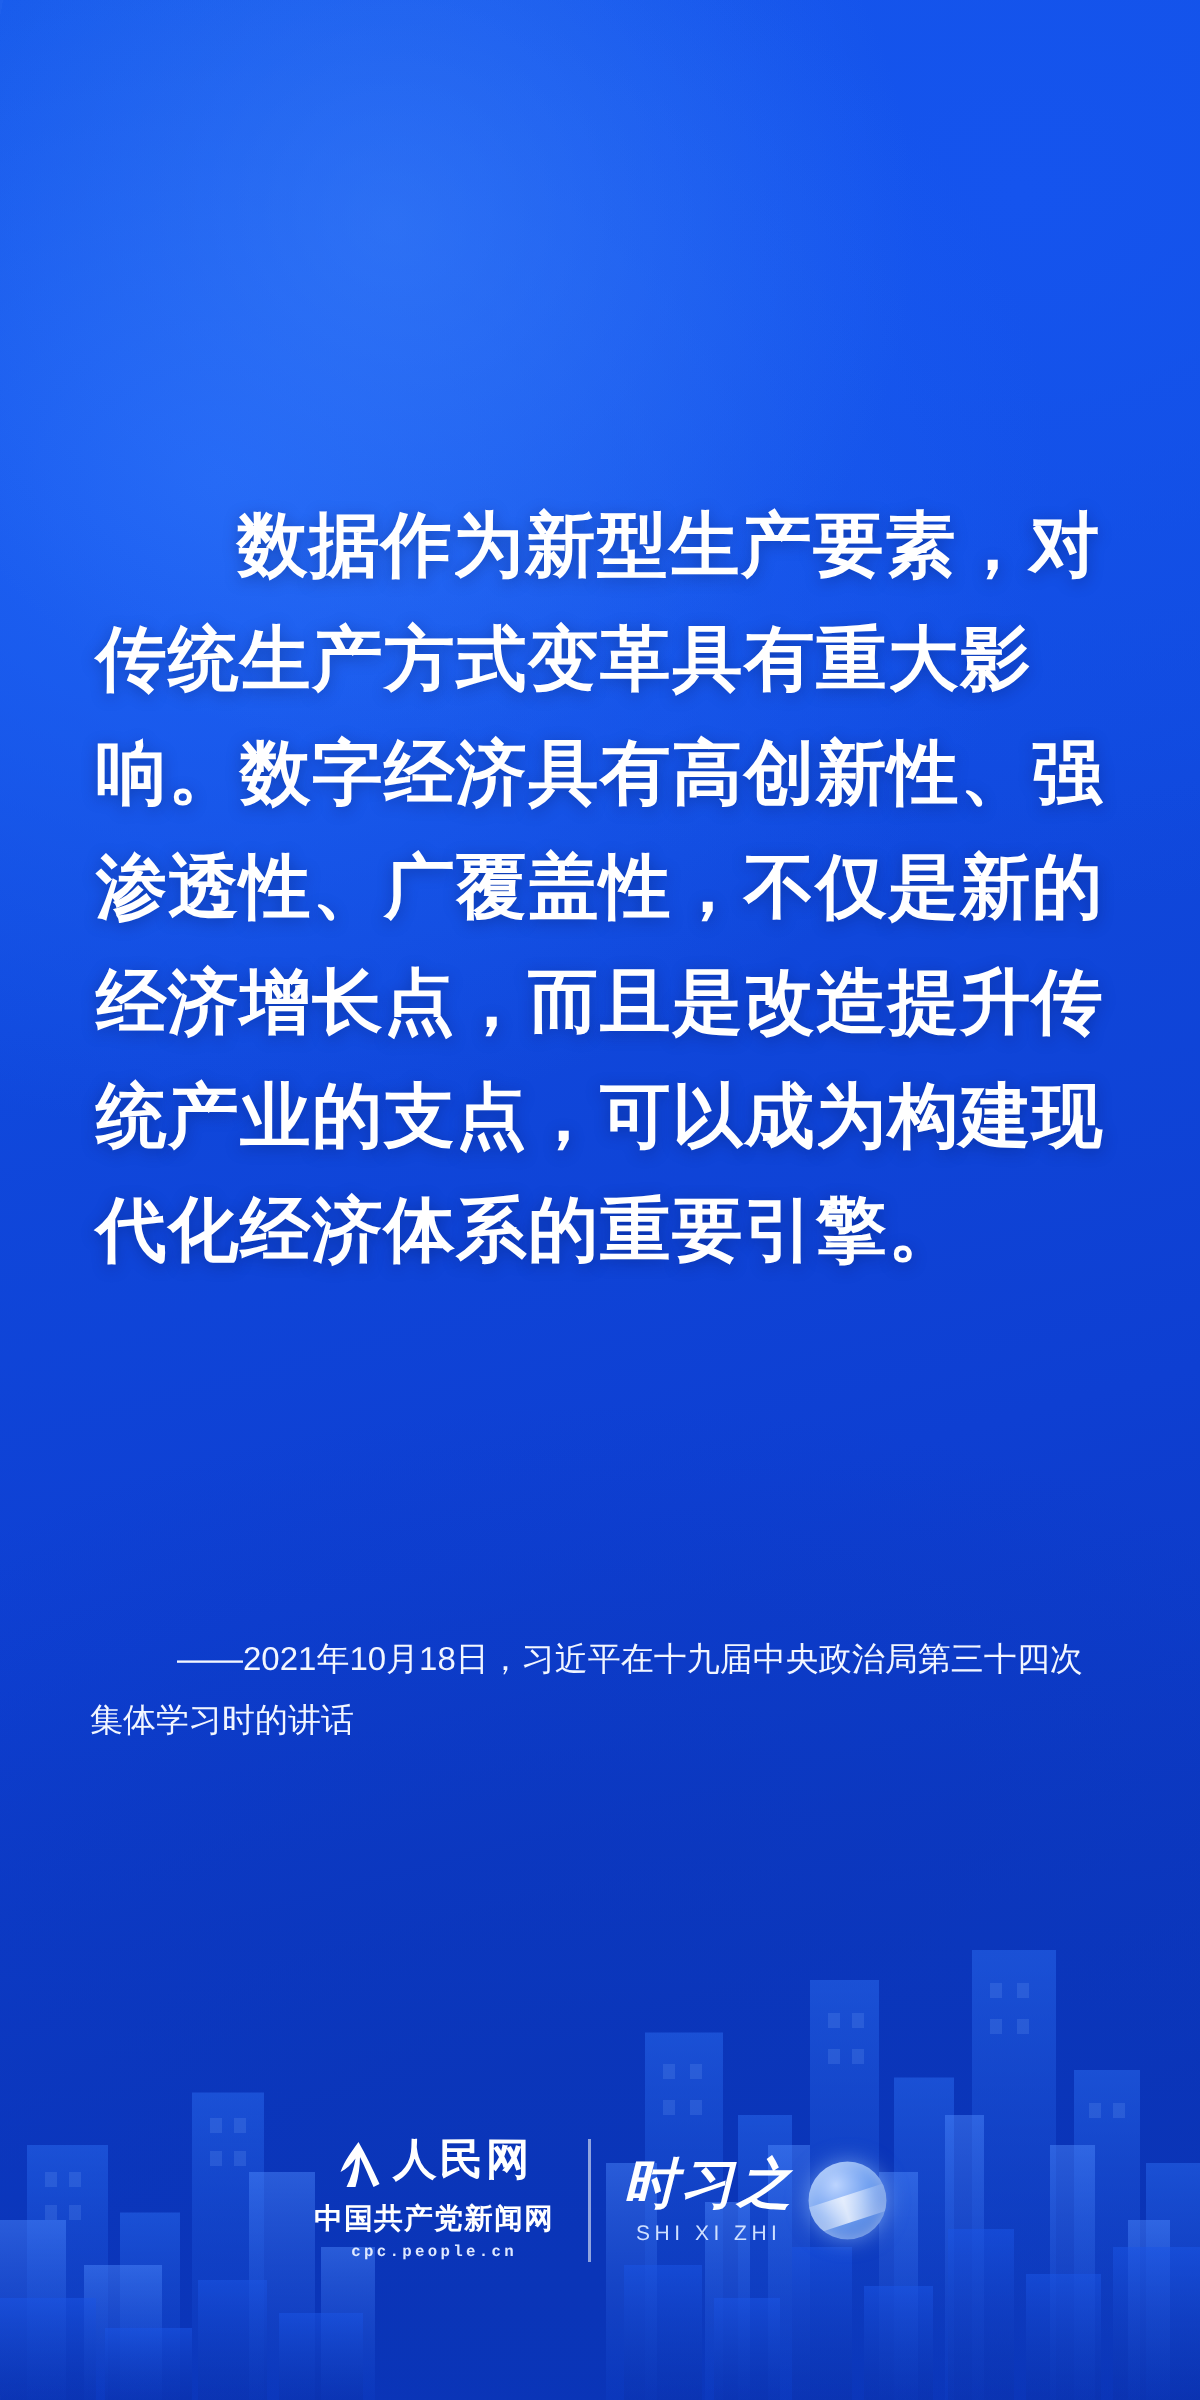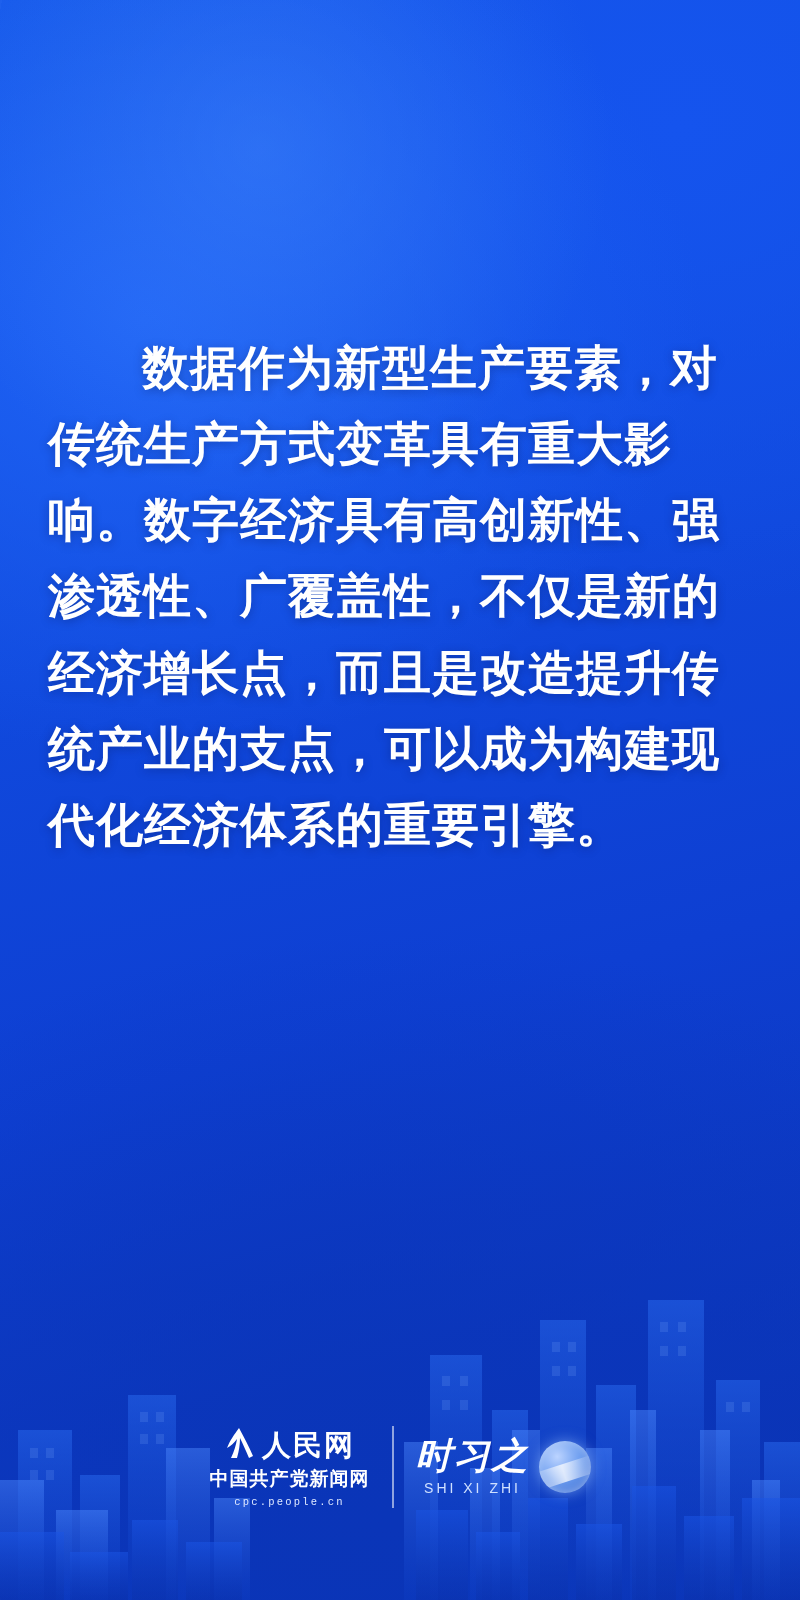--- a/index.html
+++ b/index.html
@@ -54,31 +54,31 @@
     right: 0;
     bottom: 0;
     height: 420px;
     pointer-events: none;
   }
   .skyline svg { display: block; width: 100%; height: 100%; }
 
   
   .quote {
     position: absolute;
-    left: 48px;
+    left: 64px;
     right: 48px;
     top: 330px;
     color: #ffffff;
     font-size: 47px;
     line-height: 1.62;
     font-weight: 700;
     letter-spacing: 1px;
     text-indent: 94px;
     text-shadow: 0 2px 10px rgba(0,20,80,0.35);
-    font-family: Liberation Sans, sans-serif;
+    font-family: Liberation Mono, monospace;
   }
 
   .attribution {
     position: absolute;
     left: 60px;
     right: 58px;
     top: 1086px;
     color: #f2f6ff;
     font-size: 22px;
     line-height: 1.85;
@@ -101,21 +101,20 @@
 
   .rmw-logo {
     display: flex;
     flex-direction: column;
     align-items: center;
     padding-right: 22px;
     border-right: 2px solid rgba(255,255,255,0.55);
   }
   .rmw-main {
     display: flex;
-    align-items: flex-end;
     gap: 8px;
     color: #fff;
   }
   .rmw-mark {
     width: 30px;
     height: 34px;
     position: relative;
   }
   .rmw-name {
     font-size: 29px;
@@ -130,20 +129,21 @@
     letter-spacing: 1px;
     color: #ffffff;
     font-weight: 700;
   }
   .rmw-url {
     margin-top: 4px;
     font-size: 10.5px;
     letter-spacing: 2.2px;
     color: #dfe9ff;
     font-family: "Liberation Mono", "DejaVu Sans Mono", monospace;
+    font-weight: bold;
   }
 
   .sxz {
     display: flex;
     align-items: center;
     gap: 9px;
     padding-left: 22px;
   }
   .sxz-text {
     font-size: 36px;
@@ -183,20 +183,21 @@
 </head>
 <body>
 
 <div class="poster">
 
   <div class="glow-top"></div>
   <div class="streaks"></div>
 
   <div class="quote">数据作为新型生产要素，对传统生产方式变革具有重大影响。数字经济具有高创新性、强渗透性、广覆盖性，不仅是新的经济增长点，而且是改造提升传统产业的支点，可以成为构建现代化经济体系的重要引擎。</div>
 
+  <div class="attribution">——2021年10月18日，习近平在十九届中央政治局第三十四次集体学习时的讲话</div>
 
   <div class="skyline">
     <svg viewBox="0 0 800 420" preserveAspectRatio="none" aria-hidden="true">
       <defs>
         <linearGradient id="bg1" x1="0" y1="0" x2="0" y2="1">
           <stop offset="0%" stop-color="#2a6bf0" stop-opacity="0.50"></stop>
           <stop offset="100%" stop-color="#0c3cc4" stop-opacity="0.25"></stop>
         </linearGradient>
         <linearGradient id="bg2" x1="0" y1="0" x2="0" y2="1">
           <stop offset="0%" stop-color="#4f8bff" stop-opacity="0.45"></stop>

